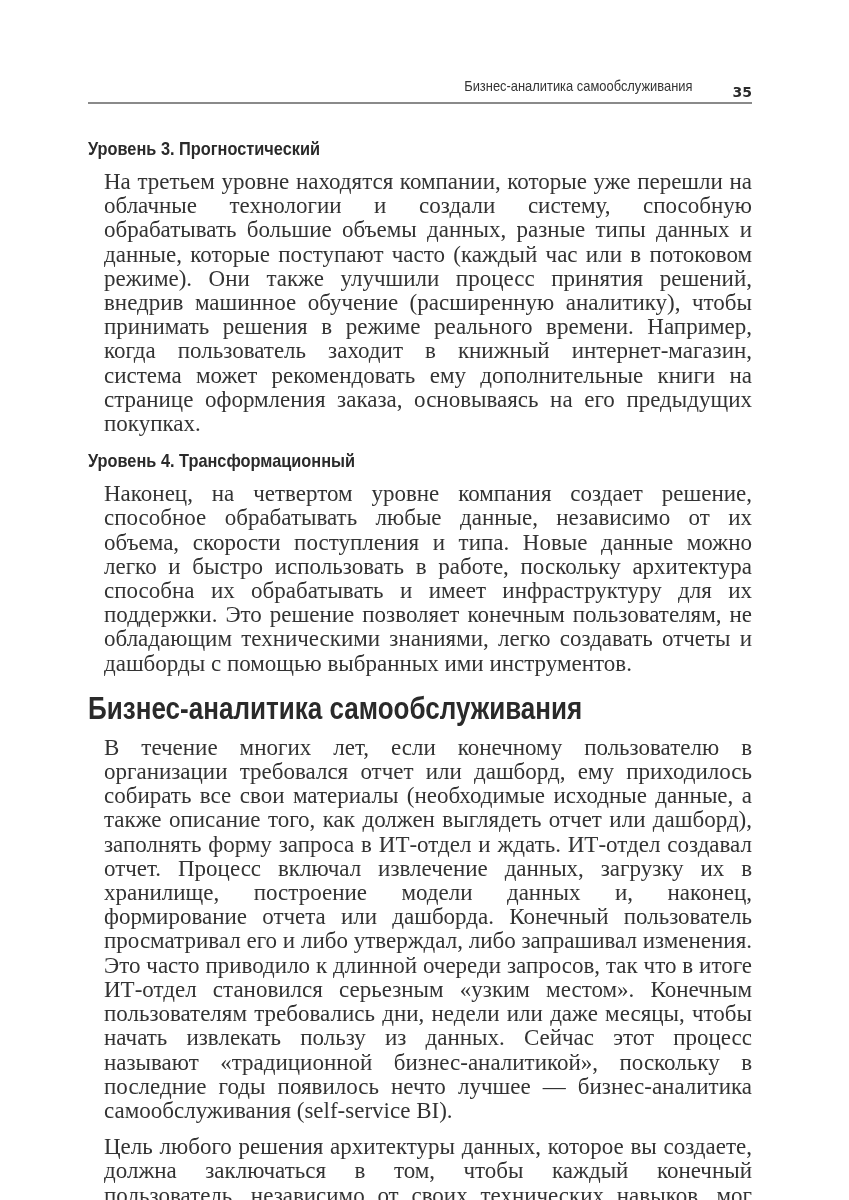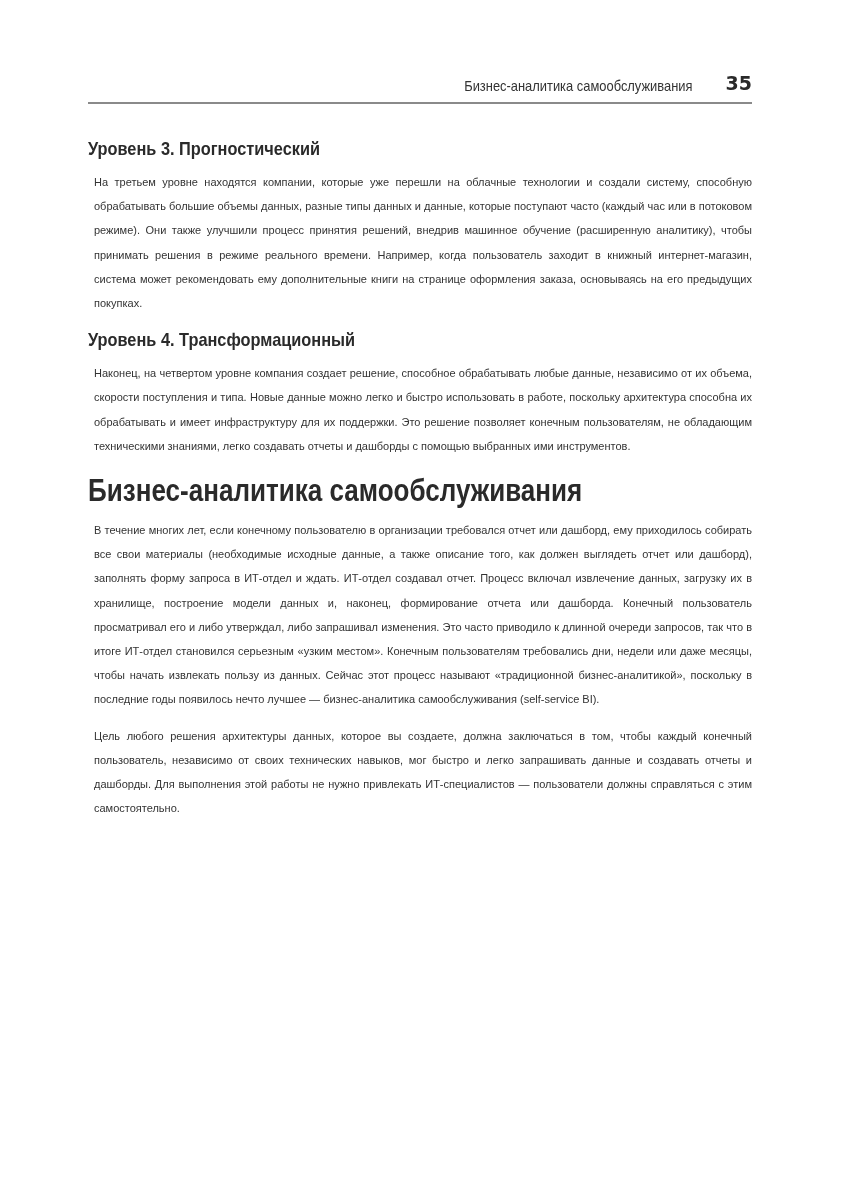--- a/index.html
+++ b/index.html
@@ -1,25 +1,25 @@
 <!DOCTYPE html>
 <html><head>
   <meta charset="utf-8">
   <style>
     html, body { margin: 0; padding: 0; background: #ffffff; }
     body { width: 849px; height: 1200px; position: relative; overflow: hidden; color: #2b2b2b; }
     .page { position: absolute; left: 0; top: 0; width: 849px; height: 1200px; padding-left: 14px; }
     .running-head { position: absolute; left: 88px; top: 72px; width: 664px; height: 32px; }
     .rh-title { position: absolute; right: 60px; top: 5px; font-family: "Liberation Sans", sans-serif; font-size: 15px; color: #333; transform: scaleX(0.86); transform-origin: right center; white-space: nowrap; }
-    .rh-page { position: absolute; right: 0; top: 0; font-family: "DejaVu Sans", sans-serif; font-weight: bold; font-size: 19px; color: #2a2a2a; }
+    .rh-page { position: absolute; right: 0; top: 12px; font-family: "DejaVu Sans", sans-serif; font-weight: bold; font-size: 14px; color: #2a2a2a; }
     .rh-rule { position: absolute; left: 88px; top: 102px; width: 664px; height: 2px; background: #8a8a8a; }
     .content { position: absolute; left: 88px; top: 138px; width: 664px; }
     h3 { font-family: "Liberation Sans", sans-serif; font-weight: bold; font-size: 19px; margin: 0 0 10px 0; color: #2a2a2a; transform: scaleX(0.86); transform-origin: left center; white-space: nowrap; }
     h2 { font-family: "Liberation Sans", sans-serif; font-weight: bold; font-size: 31px; margin: 8px 0 6px 0; color: #2a2a2a; transform: scaleX(0.84); transform-origin: left center; white-space: nowrap; line-height: 42px; }
-    p { font-family: Liberation Sans, sans-serif; font-size: 11px; line-height: 24.2px; margin: 0 0 12px 6px; text-align: justify; hyphens: manual; color: #333; }
+    p { font-family: Liberation Serif, serif; font-size: 23px; line-height: 24.2px; margin: 0 0 12px 16px; text-align: justify; hyphens: manual; color: #333; }
     em { font-style: italic; }
     .s1 { margin-bottom: 14px; }
   </style>
 </head>
 <body>
 
 <div class="page">
   <div class="running-head">
     <span class="rh-title">Бизнес-аналитика самообслуживания</span>
     <span class="rh-page">35</span>

